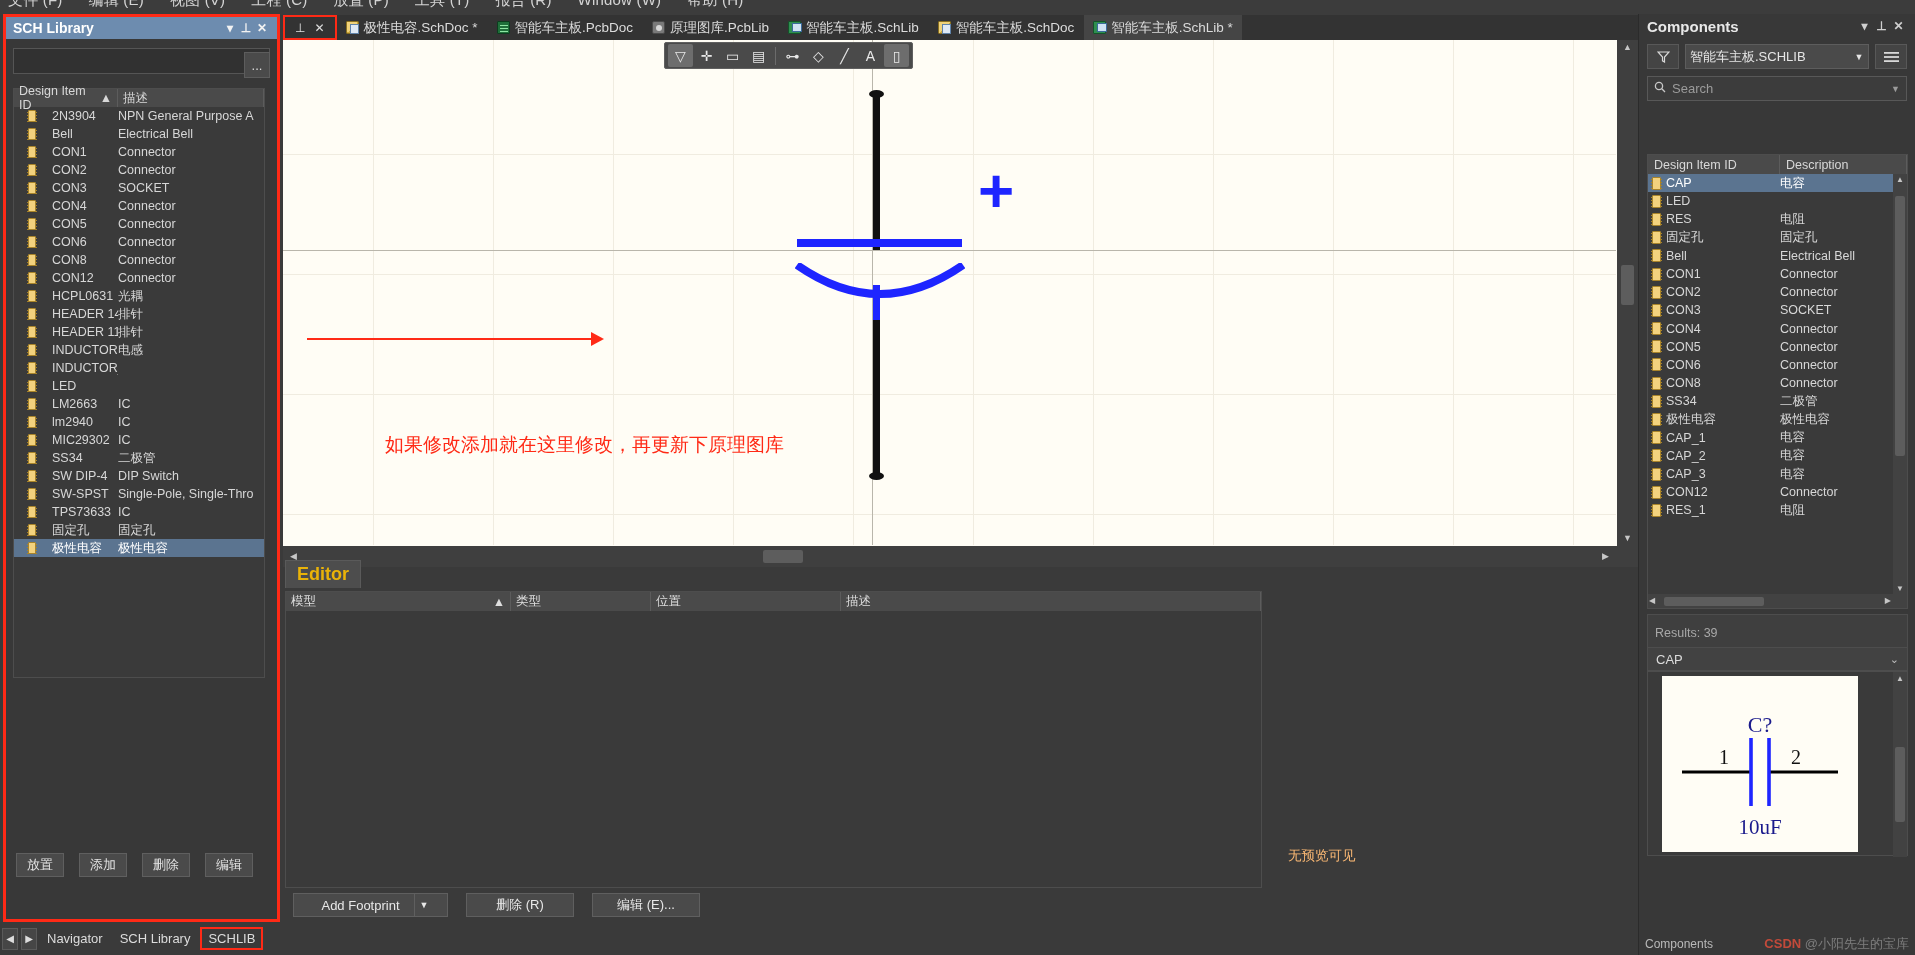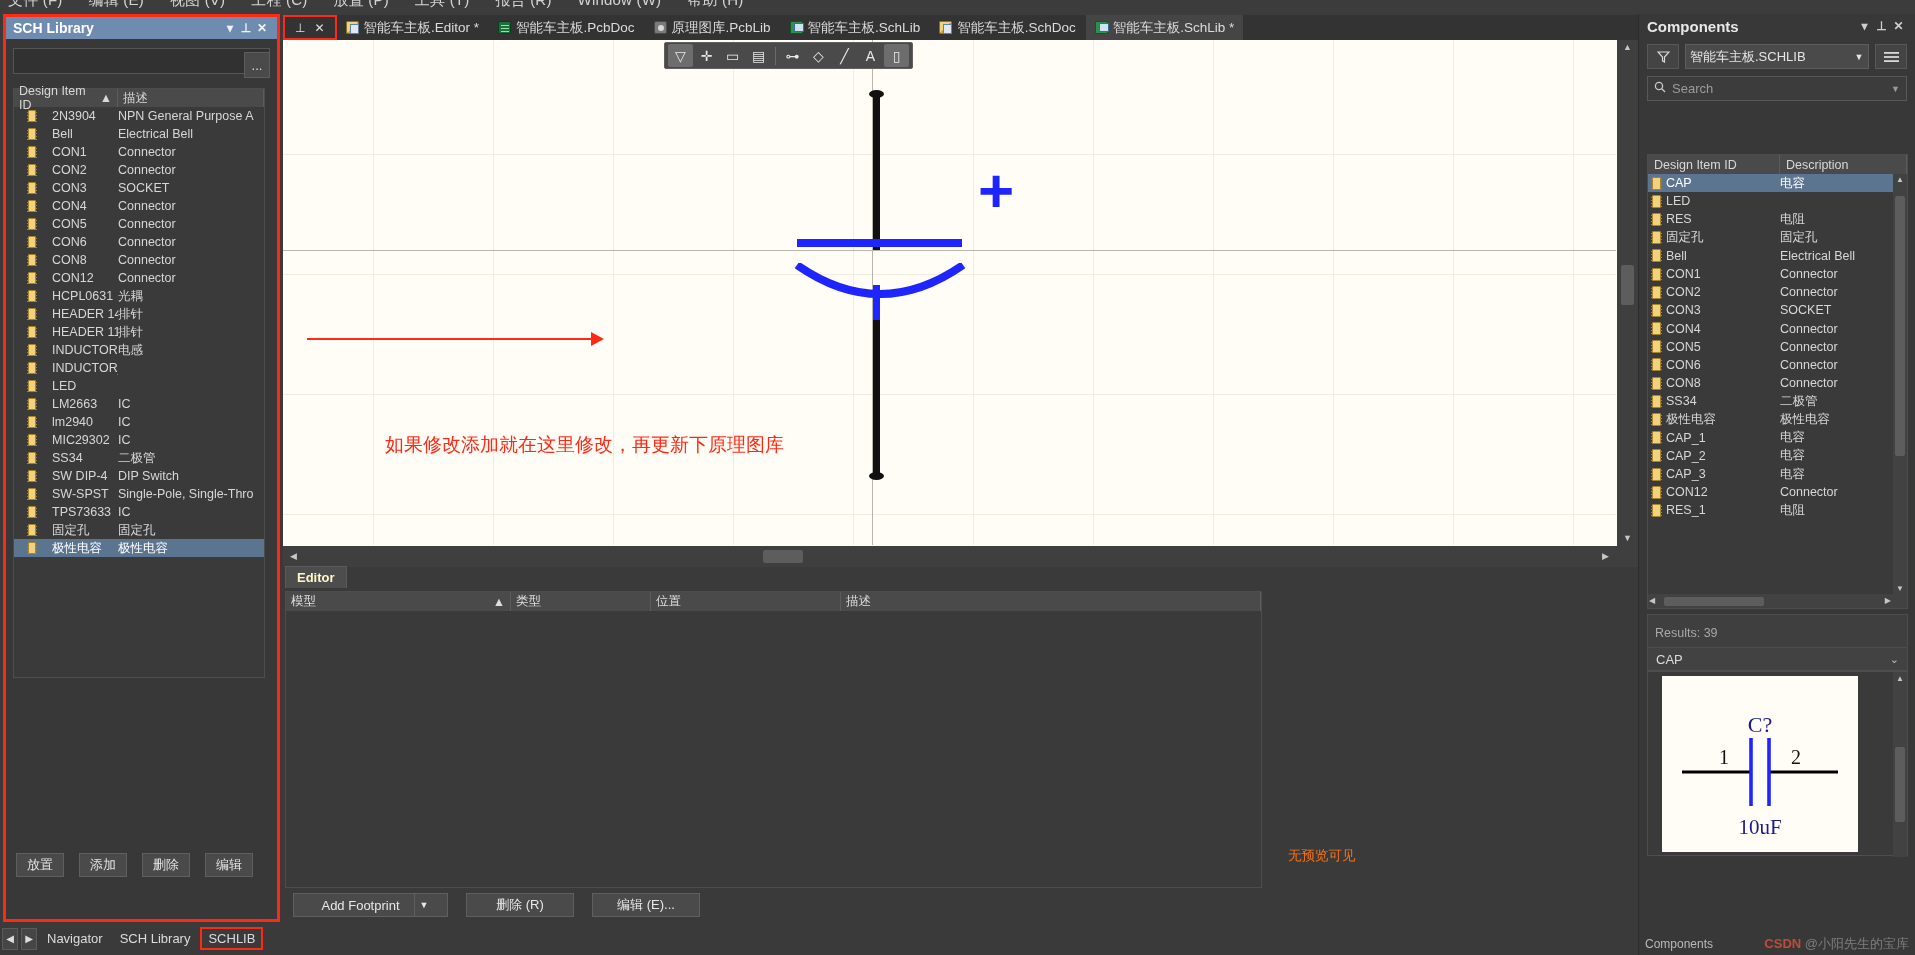--- a/index.html
+++ b/index.html
@@ -176,29 +176,29 @@
 
   
   .vsb { position: absolute; right: 0; top: 0; width: 21px; height: 527px; background: #3f3f3f; }
   .hsb { position: absolute; left: 0; bottom: 0; width: 1355px; height: 21px; background: #3f3f3f; }
   .sbthumb { position: absolute; background: #5d5d5d; border-radius: 2px; }
   .sbarrow { position: absolute; color: #c7c7c7; font-size: 9px; text-align: center; width: 21px; }
 
   
   .editorpanel { position: absolute; left: 283px; top: 567px; width: 1355px; height: 355px; background: #3a3a3a; }
   .ed-tabs { height: 21px; display: flex; align-items: flex-end; padding-left: 2px; }
-  .ed-tab { background: #4d4d4d; color: #fef9c3; font-size: 13px; font-weight: bold;
+  .ed-tab { background: #4d4d4d; color: #eab308; font-size: 18px; font-weight: bold;
             padding: 3px 11px; border: 1px solid #5a5a5a; border-bottom: none; }
   .ed-table { position: absolute; left: 2px; top: 24px; width: 977px; bottom: 34px;
               background: #3a3a3a; border: 1px solid #4d4d4d; }
   .ed-hdr { display: flex; height: 19px; background: #4a4a4a; color: #dedede; font-size: 12.5px; }
   .ed-hdr div { border-right: 1px solid #5c5c5c; padding: 7px 5px; display: flex; align-items: center; }
   .ed-row { display: flex; height: 20px; align-items: center; color: #d8d8d8; font-size: 12.5px; }
   .ed-row .c-model { display: flex; align-items: center; gap: 4px; padding-left: 5px; }
-  .nopreview { position: absolute; left: 1005px; top: 280px; color: #f97316; font-size: 13.5px; }
+  .nopreview { position: absolute; left: 1005px; top: 280px; color: #fdba74; font-size: 13.5px; }
 
   .ed-btnbar { position: absolute; left: 2px; bottom: 2px; width: 1353px; height: 30px;
                display: flex; align-items: center; gap: 18px; padding-left: 8px; }
   .ed-btn { height: 24px; background: #4a4a4a; border: 1px solid #5f5f5f; color: #e8e8e8;
             font-size: 13px; display: flex; align-items: center; justify-content: center; padding: 0 12px; }
   .ed-btn.split { padding: 0; }
   .ed-btn.split .lbl { padding: 0 14px; display:flex;align-items:center;height:100%; }
   .ed-btn.split .drop { width: 20px; border-left: 1px solid #5f5f5f; display: flex;
                         align-items: center; justify-content: center; font-size: 9px; height: 100%; }
 
@@ -271,21 +271,21 @@
       </div>
   </div>
 
   <div class="tabstrip" id="tabstrip">
       <div style="display: flex; align-items: center; gap: 9px; padding: 0px 10px; border: 2px solid rgb(255, 42, 22);">
         <span style="color: rgb(224, 224, 224); font-size: 12px;">⊥</span>
         <span style="color: rgb(224, 224, 224); font-size: 12px;">✕</span>
       </div>
       <div class="tab">
         <span class="tabicon ic-schdoc"></span>
-        <span>智能车主板.Editor *</span>
+        <span>极性电容.SchDoc *</span>
       </div>
       <div class="tab">
         <span class="tabicon ic-pcbdoc"></span>
         <span>智能车主板.PcbDoc</span>
       </div>
       <div class="tab">
         <span class="tabicon ic-pcblib"></span>
         <span>原理图库.PcbLib</span>
       </div>
       <div class="tab">

